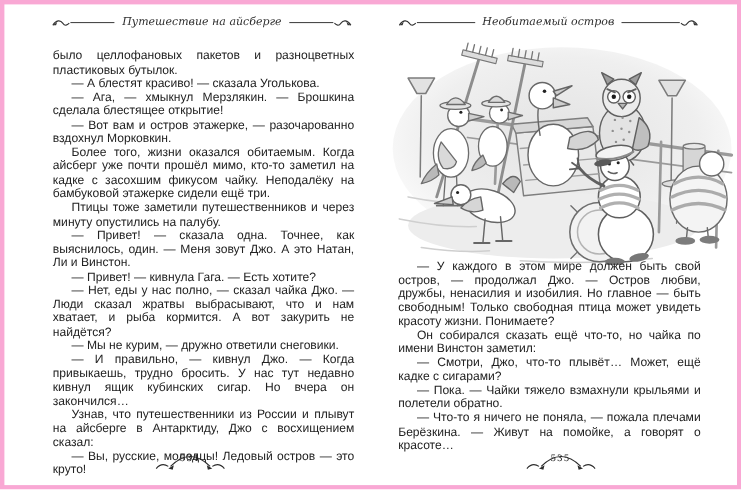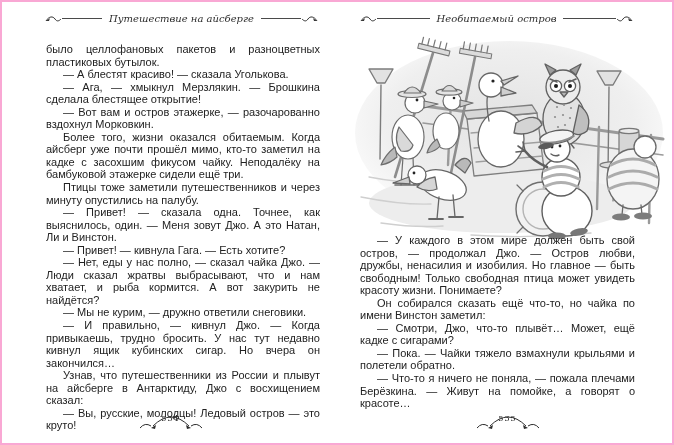--- a/index.html
+++ b/index.html
@@ -1,18 +1,18 @@
 <!DOCTYPE html>
 <html><head>
 <meta charset="utf-8">
 <style>
   html,body{margin:0;padding:0;background:#ffffff;}
   .book{
     position:relative;width:674px;height:445px;box-sizing:border-box;
-    background:#ffffff;border:2px solid #f9a8d4;overflow:hidden;
+    background:#ffffff;border:4px solid #f9a8d4;overflow:hidden;
     font-family:"Liberation Sans",sans-serif;color:#232323;
   }
   .page{position:absolute;top:0;height:100%;}
   .page-left{left:0;width:337px;}
   .page-right{left:337px;width:337px;}
 
   .running-head{position:absolute;top:11px;display:flex;align-items:center;}
   .page-left  .running-head{left:42px;right:20px;}
   .page-right .running-head{left:20px;right:42px;}
   .rh-title{

